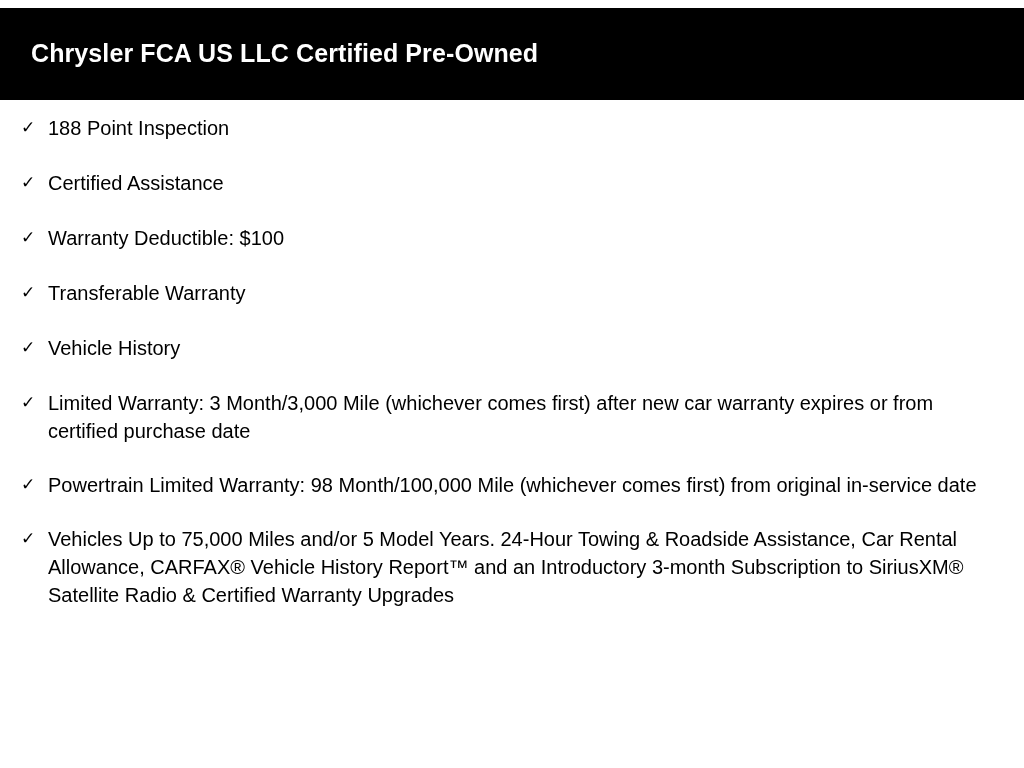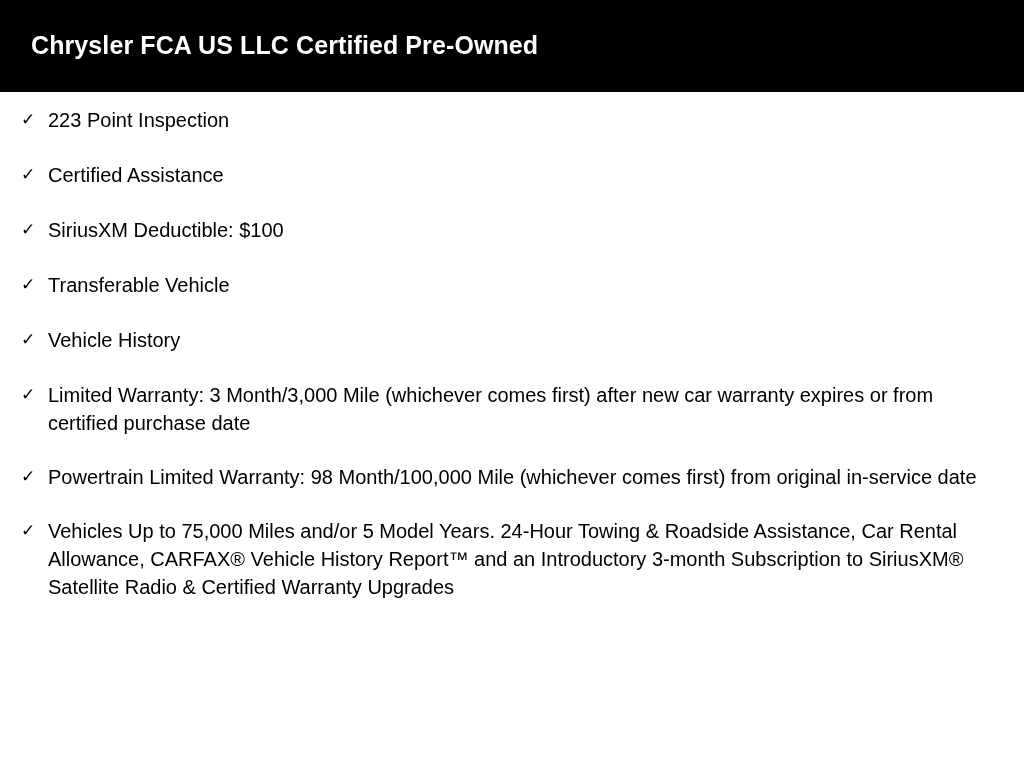--- a/index.html
+++ b/index.html
@@ -21,20 +21,21 @@
     background: #ffffff;
   }
   .header-bar {
     width: 100%;
     height: 92px;
     background: #000000;
     display: flex;
     align-items: center;
     box-sizing: border-box;
     padding-left: 31px;
+    margin-top: 8px;
   }
   .header-title {
     color: #ffffff;
     font-size: 25px;
     font-weight: bold;
     letter-spacing: 0.1px;
     line-height: 1.1;
   }
   .features {
     padding: 0;
@@ -74,36 +75,36 @@
 <div class="page">
 
   <div class="header-bar">
     <div class="header-title">Chrysler FCA US LLC Certified Pre-Owned</div>
   </div>
 
   <ul class="features">
 
     <li class="feature-item">
       <span class="check-icon">✓</span>
-      <span class="feature-text">223 Point Inspection</span>
+      <span class="feature-text">188 Point Inspection</span>
     </li>
 
     <li class="feature-item">
       <span class="check-icon">✓</span>
       <span class="feature-text">Certified Assistance</span>
     </li>
 
     <li class="feature-item">
       <span class="check-icon">✓</span>
-      <span class="feature-text">SiriusXM Deductible: $100</span>
+      <span class="feature-text">Warranty Deductible: $100</span>
     </li>
 
     <li class="feature-item">
       <span class="check-icon">✓</span>
-      <span class="feature-text">Transferable Vehicle</span>
+      <span class="feature-text">Transferable Warranty</span>
     </li>
 
     <li class="feature-item">
       <span class="check-icon">✓</span>
       <span class="feature-text">Vehicle History</span>
     </li>
 
     <li class="feature-item wrap">
       <span class="check-icon">✓</span>
       <span class="feature-text">Limited Warranty: 3 Month/3,000 Mile (whichever comes first) after new car warranty expires or from certified purchase date</span>

